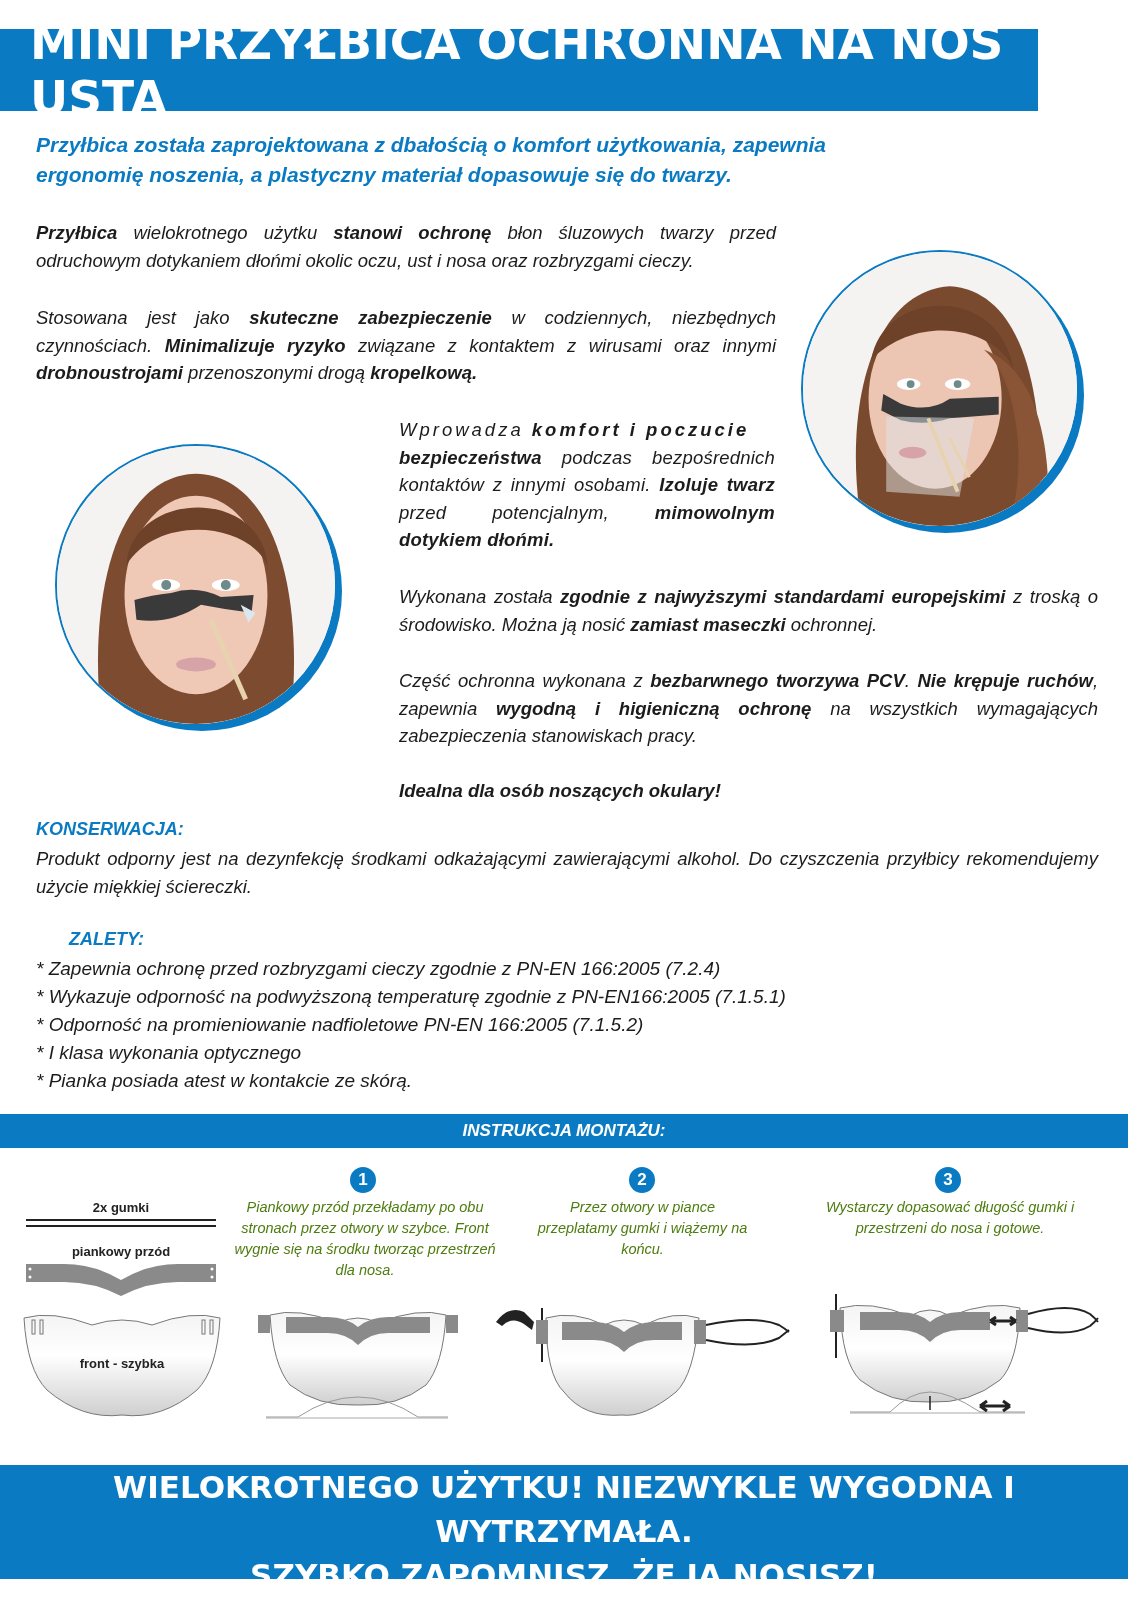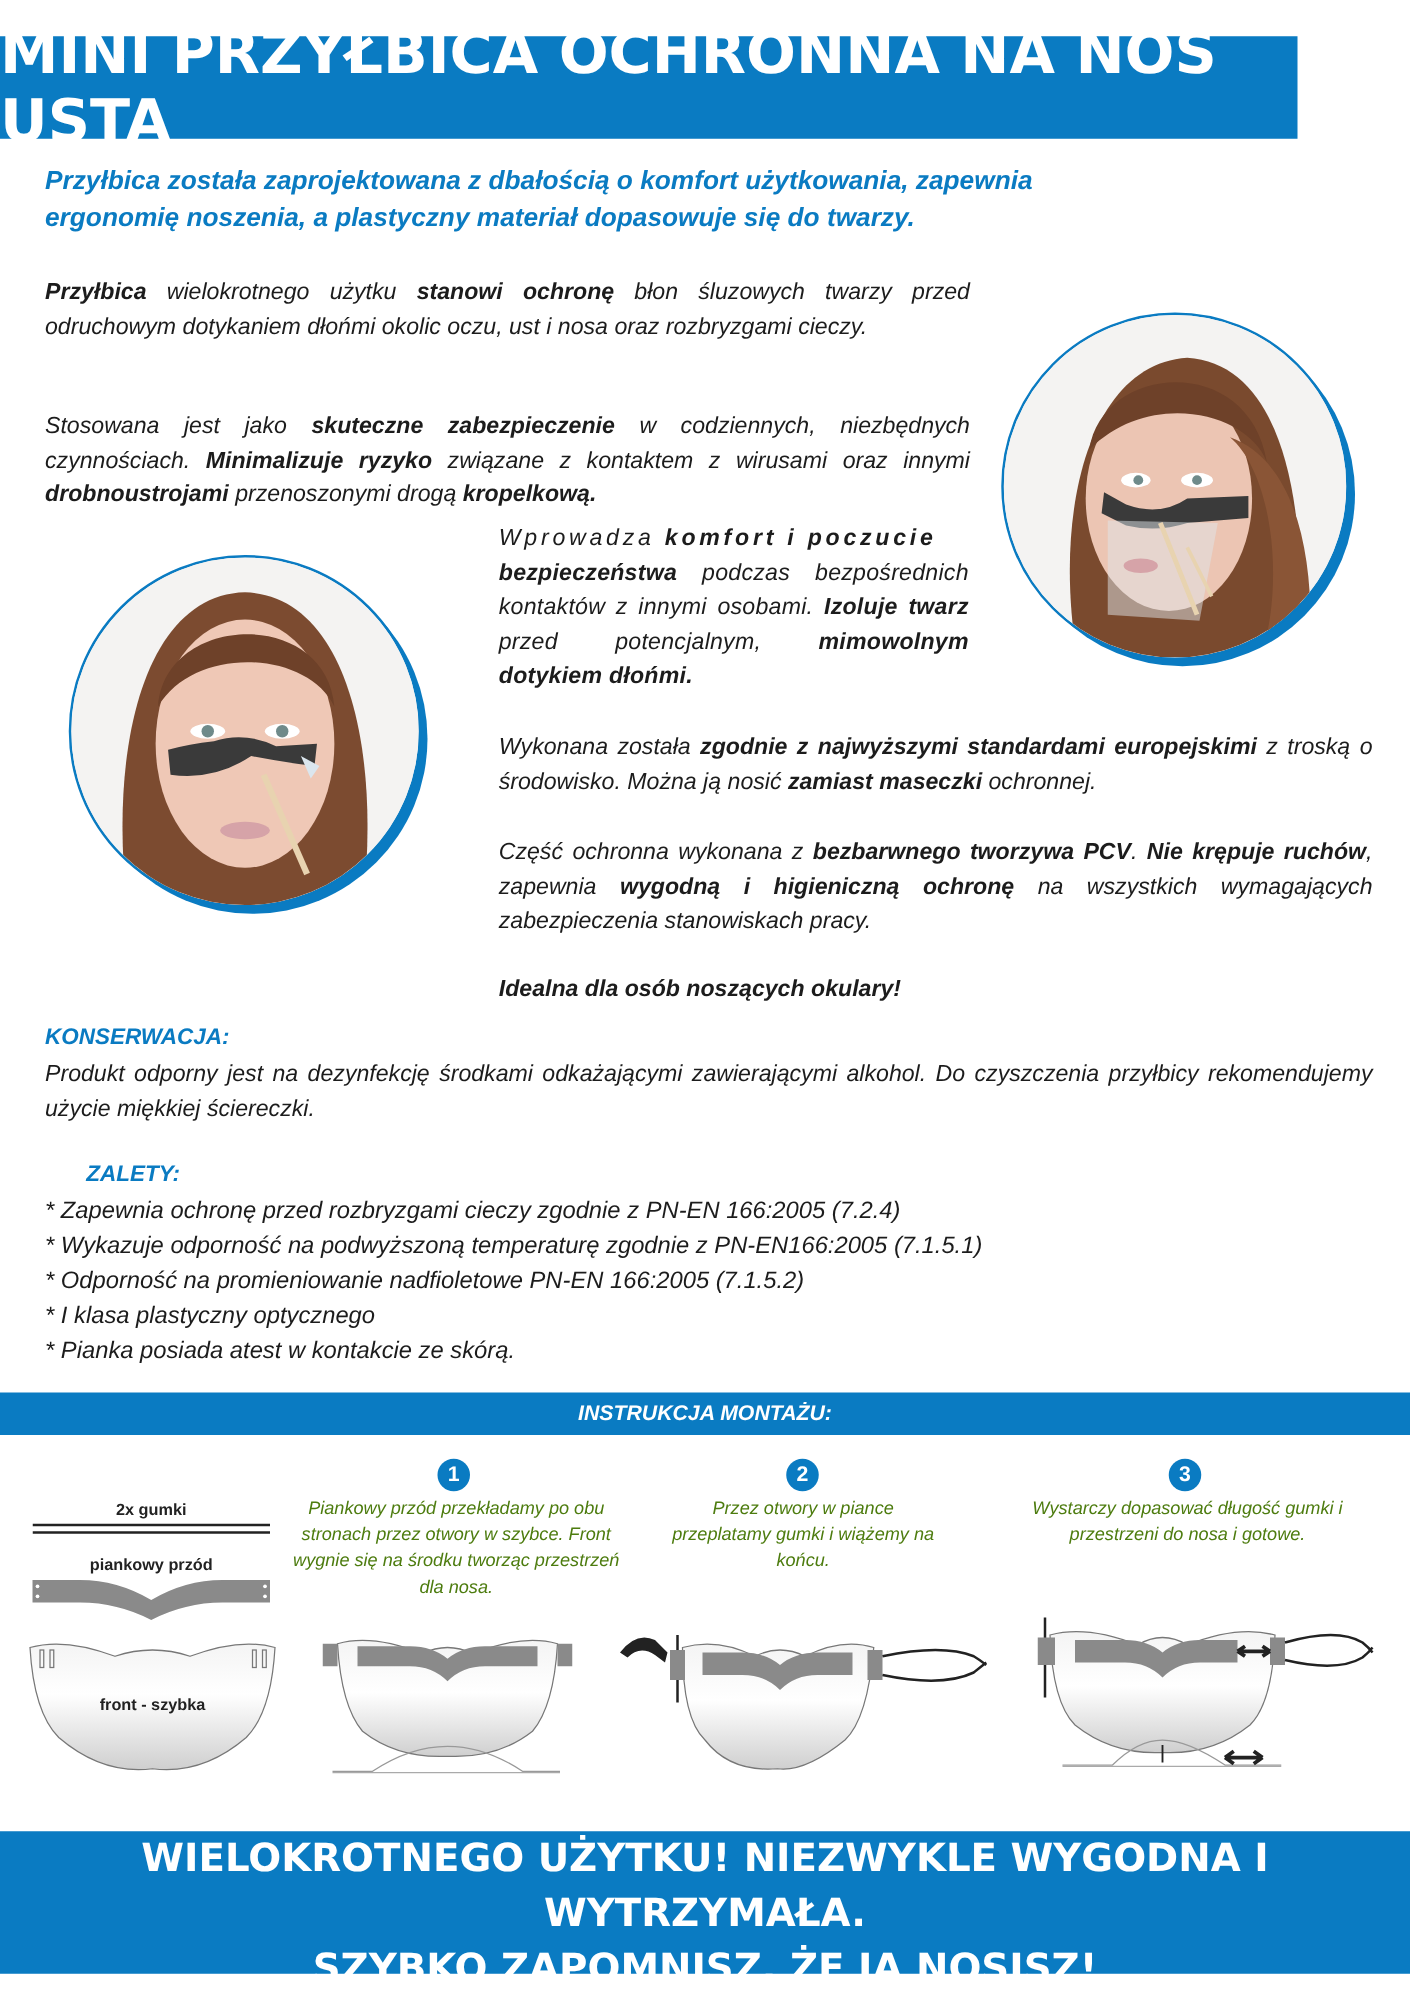--- a/index.html
+++ b/index.html
@@ -2,35 +2,35 @@
 <html><head>
 <meta charset="utf-8">
 <style>
   * { box-sizing: border-box; margin: 0; padding: 0; }
   html, body { width: 1128px; height: 1600px; background: #ffffff; overflow: hidden; }
   body { position: relative; font-family: "Liberation Sans", "DejaVu Sans", sans-serif; color: #1a1a1a; }
 
   .title-bar {
     position: absolute; left: 0; top: 29px; width: 1038px; height: 82px;
     background: #0a7bc2; color: #fff; display: flex; align-items: center;
-    font-weight: bold; font-size: 47px; letter-spacing: 0px;
+    padding-left: 30px; font-weight: bold; font-size: 47px; letter-spacing: 0px;
     font-family: "DejaVu Sans", sans-serif;
   }
   .lead {
     position: absolute; left: 36px; top: 130px; width: 900px;
     color: #0a7bc2; font-style: italic; font-weight: bold; font-size: 21px; line-height: 30px;
     font-family: "Liberation Sans", sans-serif;
   }
   .para {
     position: absolute; font-style: italic; font-size: 18.5px; line-height: 27.5px;
     text-align: justify; color: #1c1c1c; font-family: "Liberation Sans", sans-serif;
   }
   .para b { font-weight: bold; }
   .p1 { left: 36px; top: 219px; width: 740px; }
-  .p2 { left: 36px; top: 304px; width: 740px; margin-top: 22px; }
+  .p2 { left: 36px; top: 304px; width: 740px; }
   .p3 { left: 399px; top: 416px; width: 376px; letter-spacing: 0.2px; }
   .p3 .spaced { letter-spacing: 3px; }
   .p4 { left: 399px; top: 583px; width: 699px; }
   .p5 { left: 399px; top: 667px; width: 699px; }
   .p6 { left: 399px; top: 777px; width: 699px; font-weight: bold; }
 
   .photo {
     position: absolute; border-radius: 50%; overflow: hidden; background: #f2f2f2;
     border: 2px solid #0a7bc2; box-shadow: 6px 6px 0 -1px #0a7bc2;
   }
@@ -133,21 +133,21 @@
 <div class="para p6">Idealna dla osób noszących okulary!</div>
 
 <div class="section-title kons-title">KONSERWACJA:</div>
 <div class="para kons-text">Produkt odporny jest na dezynfekcję środkami odkażającymi zawierającymi alkohol. Do czyszczenia przyłbicy rekomendujemy użycie miękkiej ściereczki.</div>
 
 <div class="section-title zalety-title">ZALETY:</div>
 <ul class="zalety-list">
   <li>*  Zapewnia ochronę przed rozbryzgami cieczy zgodnie z PN-EN 166:2005 (7.2.4)</li>
   <li>*  Wykazuje odporność na podwyższoną temperaturę zgodnie z PN-EN166:2005 (7.1.5.1)</li>
   <li>*  Odporność na promieniowanie nadfioletowe PN-EN 166:2005 (7.1.5.2)</li>
-  <li>*  I klasa plastyczny optycznego</li>
+  <li>*  I klasa wykonania optycznego</li>
   <li>* Pianka posiada atest  w kontakcie ze skórą.</li>
 </ul>
 
 <div class="instr-bar">INSTRUKCJA MONTAŻU:</div>
 
 <div class="part-label" style="left:26px; top:1200px; width:190px;">2x gumki</div>
 <svg class="diagram" style="left:26px; top:1218px;" width="190" height="10">
   <line x1="0" y1="2" x2="190" y2="2" stroke="#222" stroke-width="2"></line>
   <line x1="0" y1="8" x2="190" y2="8" stroke="#222" stroke-width="2"></line>
 </svg>

